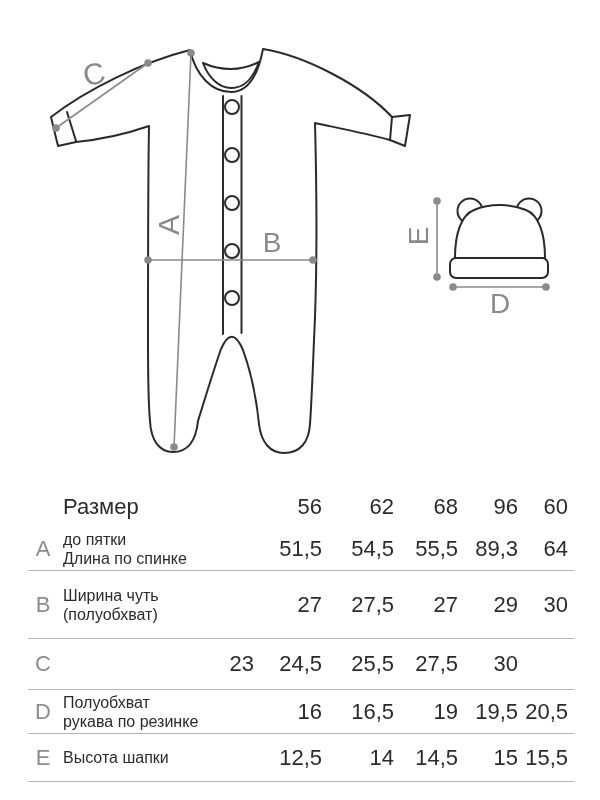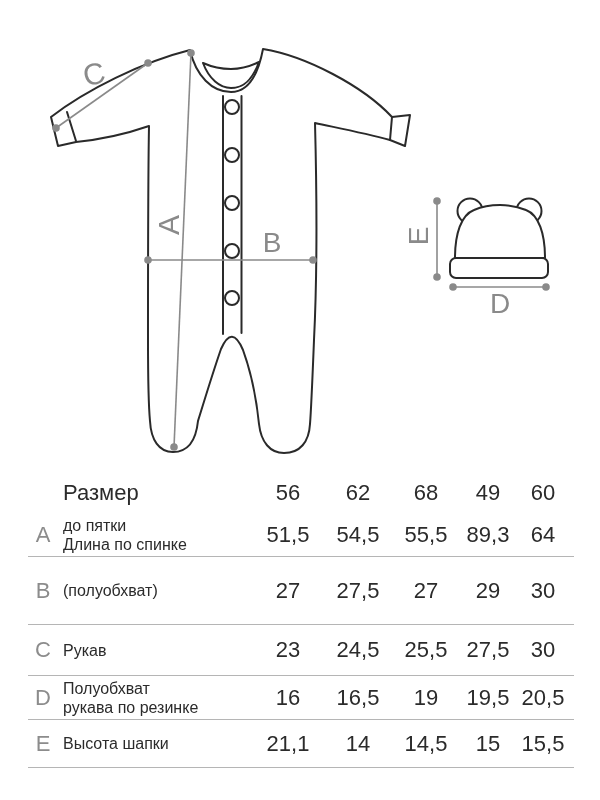--- a/index.html
+++ b/index.html
@@ -16,21 +16,21 @@
     color: #2b2b2b;
   }
   #diagram-svg {
     position: absolute;
     left: 0;
     top: 0;
   }
   .size-table {
     position: absolute;
     left: 28px;
-    top: 471px;
+    top: 485px;
     width: 546px;
   }
   .t-row {
     display: grid;
     grid-template-columns: 30px 196px 68px 72px 64px 60px 50px;
     align-items: center;
   }
   .t-row.bordered {
     border-bottom: 1px solid #b5b5b5;
   }
@@ -49,21 +49,21 @@
     padding-left: 5px;
     font-size: 16px;
     line-height: 19px;
   }
   .cell-label.header-label {
     font-size: 22px;
     line-height: 24px;
   }
   .cell-value {
     font-size: 22px;
-    text-align: center;
+    text-align: right;
   }
   .measure-letter {
     font-family: "Liberation Sans", sans-serif;
     fill: #8a8a8a;
   }
 </style>
 </head>
 <body>
 
 <svg id="diagram-svg" width="600" height="480" viewBox="0 0 600 480" xmlns="http://www.w3.org/2000/svg">
@@ -161,54 +161,52 @@
 </svg>
 
 <div class="size-table">
 
   <div class="t-row row-header">
     <div class="cell-letter"></div>
     <div class="cell-label header-label">Размер</div>
     <div class="cell-value">56</div>
     <div class="cell-value">62</div>
     <div class="cell-value">68</div>
-    <div class="cell-value">49</div>
+    <div class="cell-value">96</div>
     <div class="cell-value">60</div>
   </div>
 
   <div class="t-row row-a bordered">
     <div class="cell-letter">A</div>
     <div class="cell-label">
       <div>до пятки</div>
       <div>Длина по спинке</div>
     </div>
     <div class="cell-value">51,5</div>
     <div class="cell-value">54,5</div>
     <div class="cell-value">55,5</div>
     <div class="cell-value">89,3</div>
     <div class="cell-value">64</div>
   </div>
 
   <div class="t-row row-b bordered">
     <div class="cell-letter">B</div>
     <div class="cell-label">
+      <div>Ширина чуть</div>
       <div>(полуобхват)</div>
     </div>
     <div class="cell-value">27</div>
     <div class="cell-value">27,5</div>
     <div class="cell-value">27</div>
     <div class="cell-value">29</div>
     <div class="cell-value">30</div>
   </div>
 
   <div class="t-row row-c bordered">
     <div class="cell-letter">C</div>
-    <div class="cell-label">
-      <div>Рукав</div>
-    </div>
     <div class="cell-value">23</div>
     <div class="cell-value">24,5</div>
     <div class="cell-value">25,5</div>
     <div class="cell-value">27,5</div>
     <div class="cell-value">30</div>
   </div>
 
   <div class="t-row row-d bordered">
     <div class="cell-letter">D</div>
     <div class="cell-label">
@@ -220,20 +218,20 @@
     <div class="cell-value">19</div>
     <div class="cell-value">19,5</div>
     <div class="cell-value">20,5</div>
   </div>
 
   <div class="t-row row-e bordered">
     <div class="cell-letter">E</div>
     <div class="cell-label">
       <div>Высота шапки</div>
     </div>
-    <div class="cell-value">21,1</div>
+    <div class="cell-value">12,5</div>
     <div class="cell-value">14</div>
     <div class="cell-value">14,5</div>
     <div class="cell-value">15</div>
     <div class="cell-value">15,5</div>
   </div>
 
 </div>
 
 </body></html>

